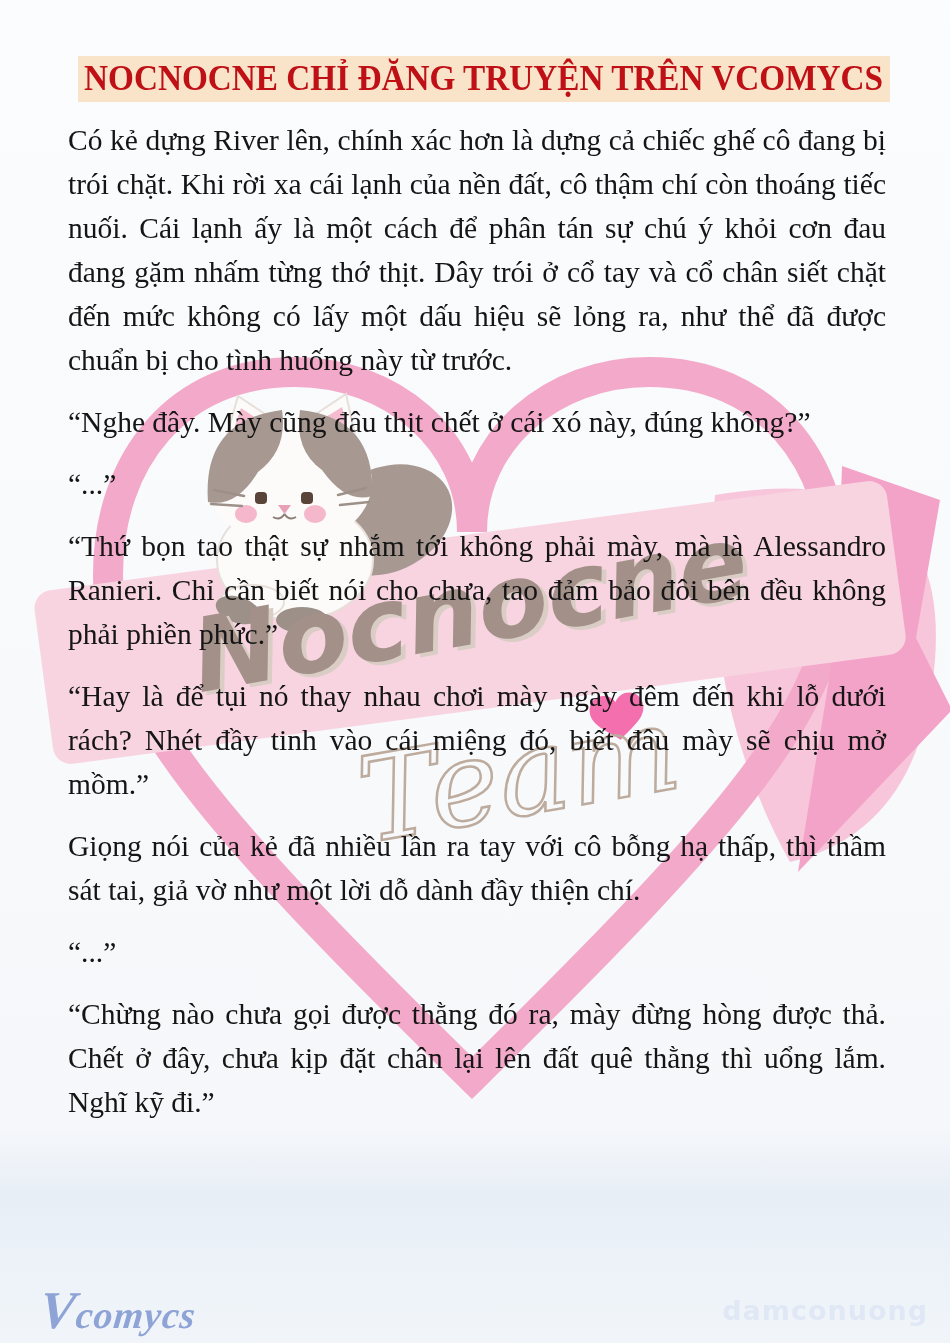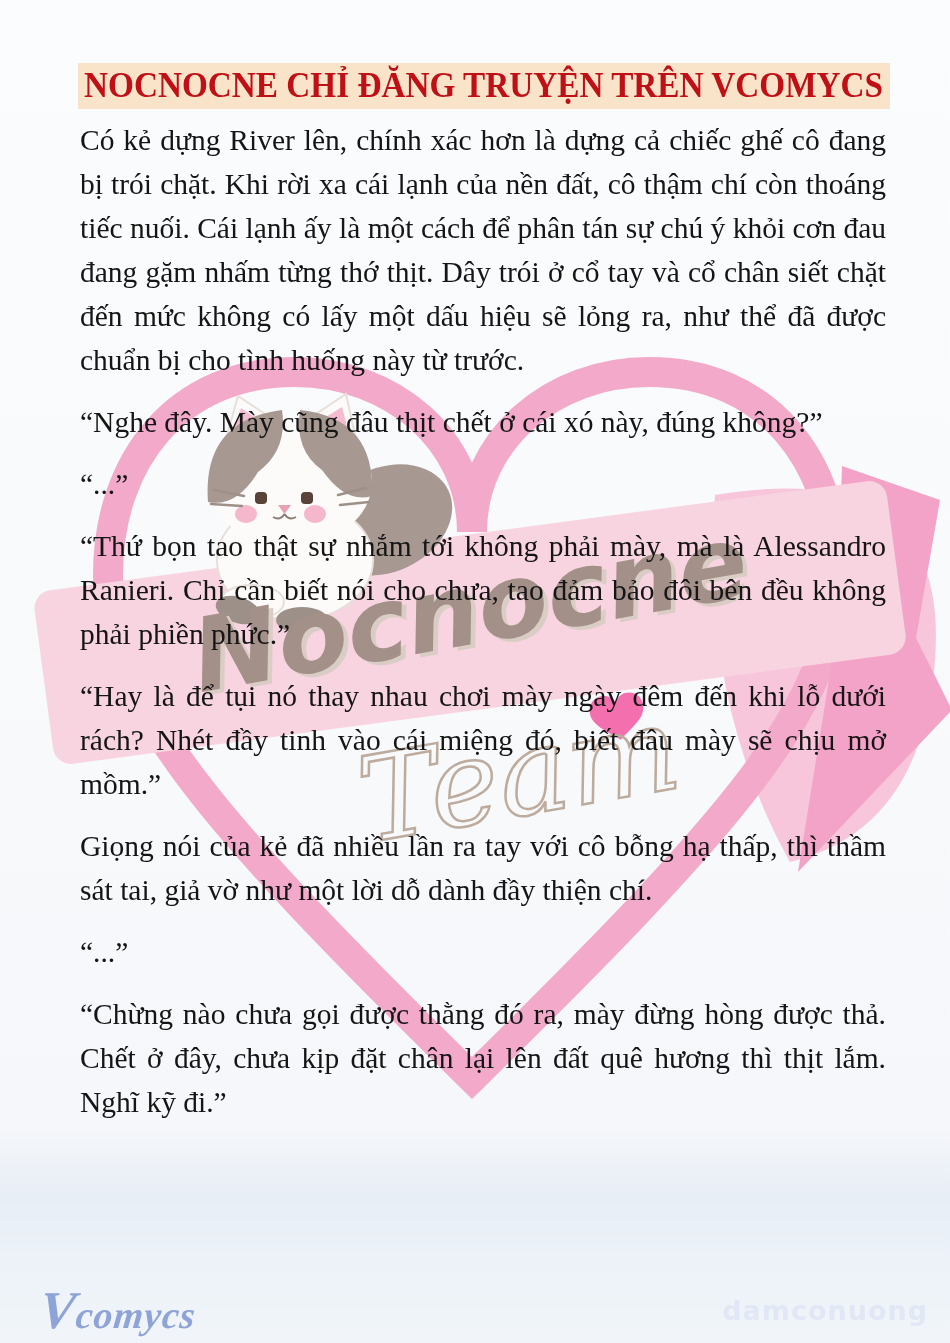--- a/index.html
+++ b/index.html
@@ -9,39 +9,39 @@
     overflow:hidden;
     background:linear-gradient(180deg,#fbfcfe 0%,#f7f9fb 60%,#f5f7fa 84%,#e8eef6 89%,#ecf2f8 94%,#f1f5fa 100%);
     font-family:"Liberation Serif","DejaVu Serif",serif;
   }
   
   .watermark{position:absolute;left:0;top:0;width:950px;height:1343px;pointer-events:none;}
   
   .title-banner{
     position:absolute;left:78px;top:56px;width:812px;height:46px;
     background:#f9e3c9;
-    display:flex;align-items:center;justify-content:center;margin-top:7px;
+    display:flex;align-items:center;justify-content:center;
   }
   .title-banner .t{
     display:inline-block;
     transform:scaleX(0.95);
     font-weight:700;
     font-size:35px;
     letter-spacing:0px;
     color:#bf1016;
     white-space:nowrap;
   }
   
   .body-text{
     position:absolute;left:64px;top:100px;width:822px;
     font-size:29.5px;line-height:44px;
     color:#151515;
     text-align:justify;
   }
-  .body-text p{margin:0 0 18px 16px;}
+  .body-text p{margin:0 0 18px 4px;}
   .body-text p:first-child{margin-top:18px;}
   
   .vcomycs-logo{
     position:absolute;left:40px;top:1280px;
     font-family:"Liberation Serif",serif;
     font-style:italic;font-weight:700;
     font-size:38px;color:#8ea3d6;
     transform:skewX(-6deg);
     letter-spacing:1px;
   }
@@ -110,19 +110,19 @@
   </div>
 
   <div class="body-text">
     <p>Có kẻ dựng River lên, chính xác hơn là dựng cả chiếc ghế cô đang bị trói chặt. Khi rời xa cái lạnh của nền đất, cô thậm chí còn thoáng tiếc nuối. Cái lạnh ấy là một cách để phân tán sự chú ý khỏi cơn đau đang gặm nhấm từng thớ thịt. Dây trói ở cổ tay và cổ chân siết chặt đến mức không có lấy một dấu hiệu sẽ lỏng ra, như thể đã được chuẩn bị cho tình huống này từ trước.</p>
     <p>“Nghe đây. Mày cũng đâu thịt chết ở cái xó này, đúng không?”</p>
     <p>“...”</p>
     <p>“Thứ bọn tao thật sự nhắm tới không phải mày, mà là Alessandro Ranieri. Chỉ cần biết nói cho chưa, tao đảm bảo đôi bên đều không phải phiền phức.”</p>
     <p>“Hay là để tụi nó thay nhau chơi mày ngày đêm đến khi lỗ dưới rách? Nhét đầy tinh vào cái miệng đó, biết đâu mày sẽ chịu mở mồm.”</p>
     <p>Giọng nói của kẻ đã nhiều lần ra tay với cô bỗng hạ thấp, thì thầm sát tai, giả vờ như một lời dỗ dành đầy thiện chí.</p>
     <p>“...”</p>
-    <p>“Chừng nào chưa gọi được thằng đó ra, mày đừng hòng được thả. Chết ở đây, chưa kịp đặt chân lại lên đất quê hương thì thịt lắm. Nghĩ kỹ đi.”</p>
+    <p>“Chừng nào chưa gọi được thằng đó ra, mày đừng hòng được thả. Chết ở đây, chưa kịp đặt chân lại lên đất quê thằng thì uổng lắm. Nghĩ kỹ đi.”</p>
   </div>
 
   <div class="vcomycs-logo">Vcomycs</div>
   <div class="credit">damconuong</div>
 
 </div>
 
 </body></html>

